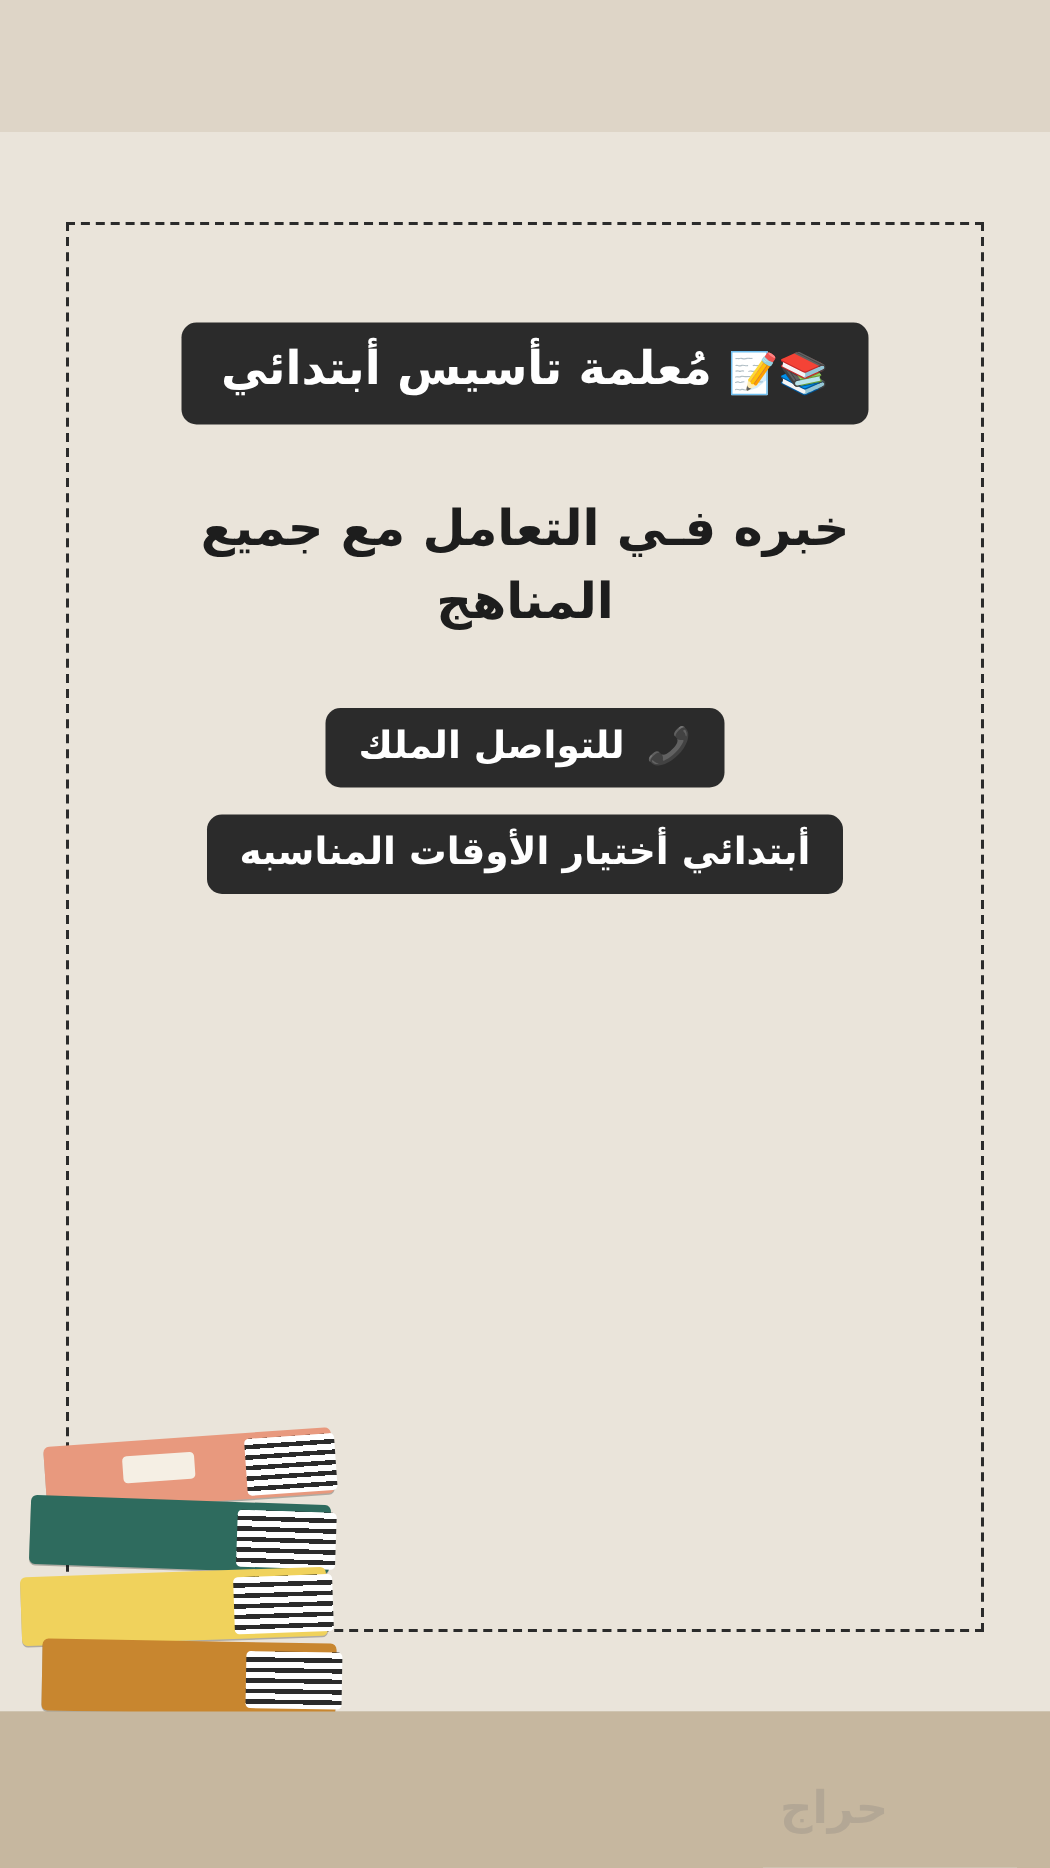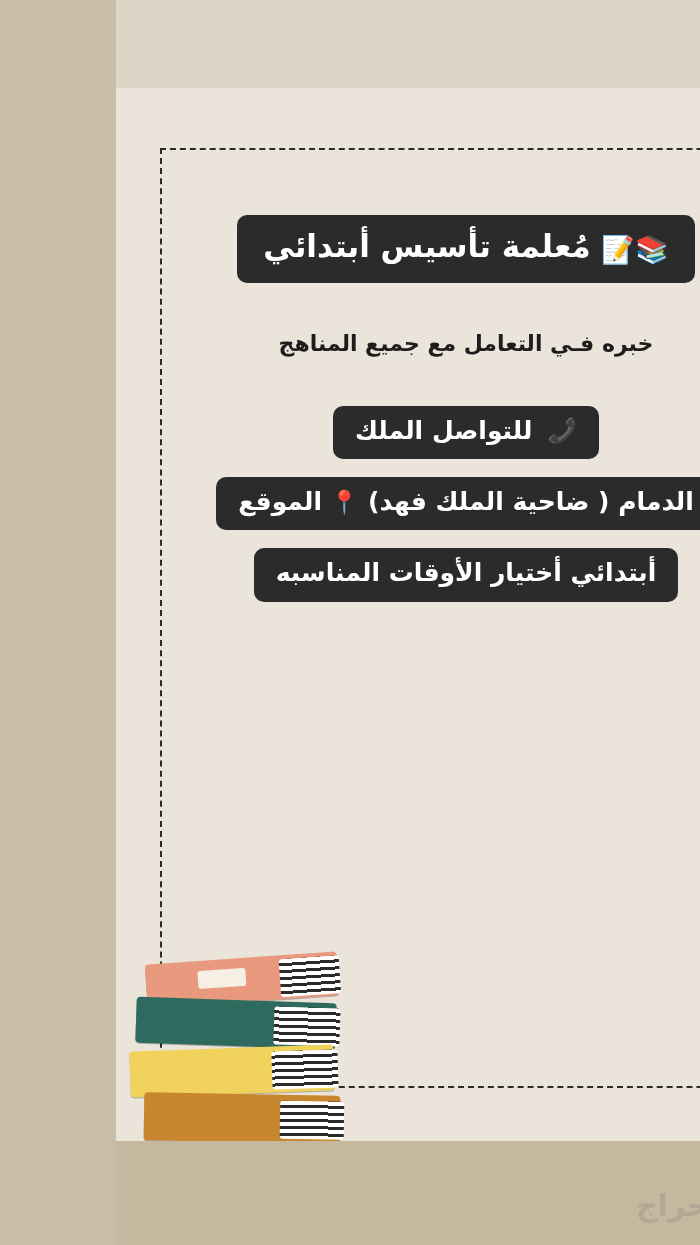--- a/index.html
+++ b/index.html
@@ -8,21 +8,21 @@
   }
   body {
     width: 700px;
     height: 1245px;
     background: #c9bda9;
     font-family: "DejaVu Sans", "Liberation Sans", sans-serif;
     overflow: hidden;
   }
   .poster {
     position: relative;
-    width: 584px;
+    width: 700px;
     height: 1245px;
     background: #c9bda9;
     overflow: hidden;
   }
   
   .band-top {
     position: absolute;
     left: 0; top: 0;
     width: 700px;
     height: 88px;
@@ -83,21 +83,21 @@
   .para {
     color: #1d1d1d;
     font-size: 31px;
     font-weight: bold;
     line-height: 1.5;
     margin: 0 auto;
     width: 560px;
   }
   .para.p1 { margin-top: 52px; }
   .para.p2 { margin-top: 46px; font-size: 30px; width: 530px;}
-  .para.p3 { margin-top: 44px; font-size: 22px; }
+  .para.p3 { margin-top: 44px; font-size: 33px; }
   .pill-row { margin-top: 46px; }
   .pill-row2 { margin-top: 18px; }
   .pill-row3 { margin-top: 18px; }
   .phone-glyph {
     display: inline-block;
     transform: scaleX(-1);
     margin-left: 6px;
     font-size: 24px;
   }
   .pin-glyph {
@@ -168,27 +168,20 @@
 
     <p class="para p3">خبره فـي التعامل مع جميع المناهج</p>
 
     <div class="pill-row">
       <span class="pill pill-small">
         <span class="phone-glyph">📞</span>
         <span>للتواصل الملك</span>
       </span>
     </div>
 
-    <div class="pill-row2">
-      <span class="pill pill-small">
-        <span>الدمام ( ضاحية الملك فهد)</span>
-        <span class="pin-glyph">📍</span>
-        <span>الموقع</span>
-      </span>
-    </div>
 
     <div class="pill-row3">
       <span class="pill pill-small">أبتدائي أختيار الأوقات المناسبه</span>
     </div>
 
   </div>
 
   <div class="books">
     <div class="book bk1">
       <div class="label"></div>

